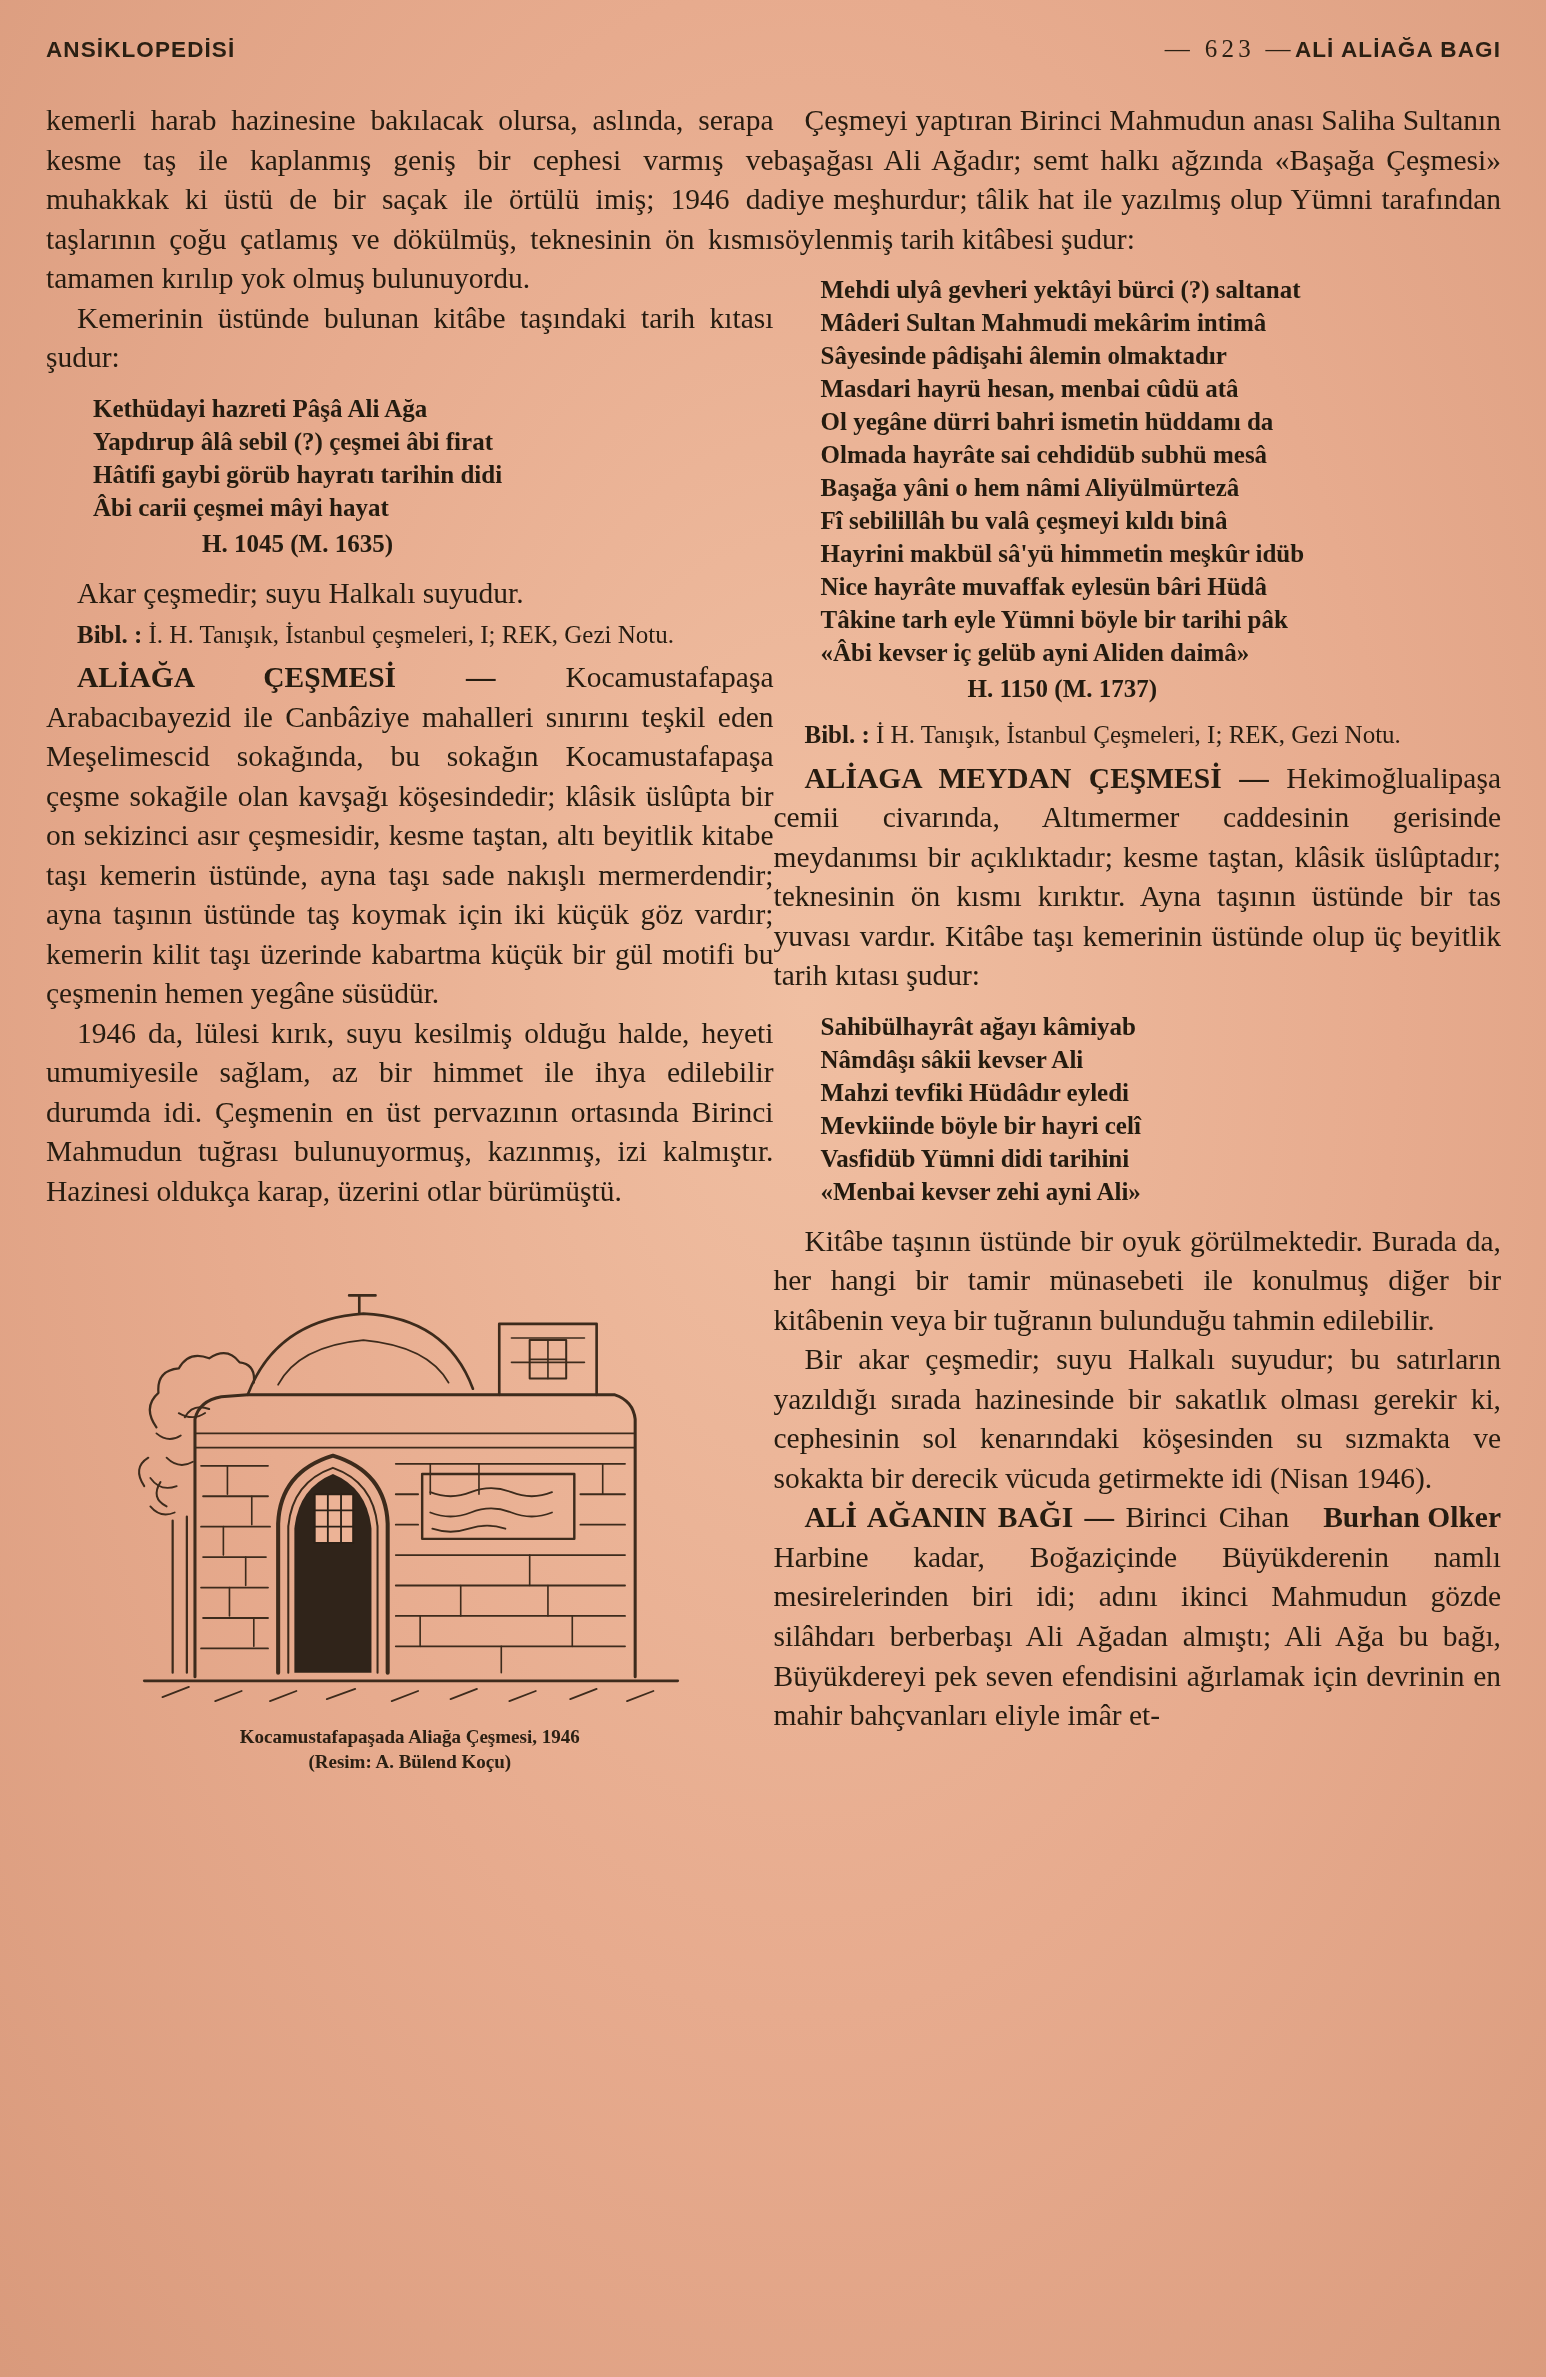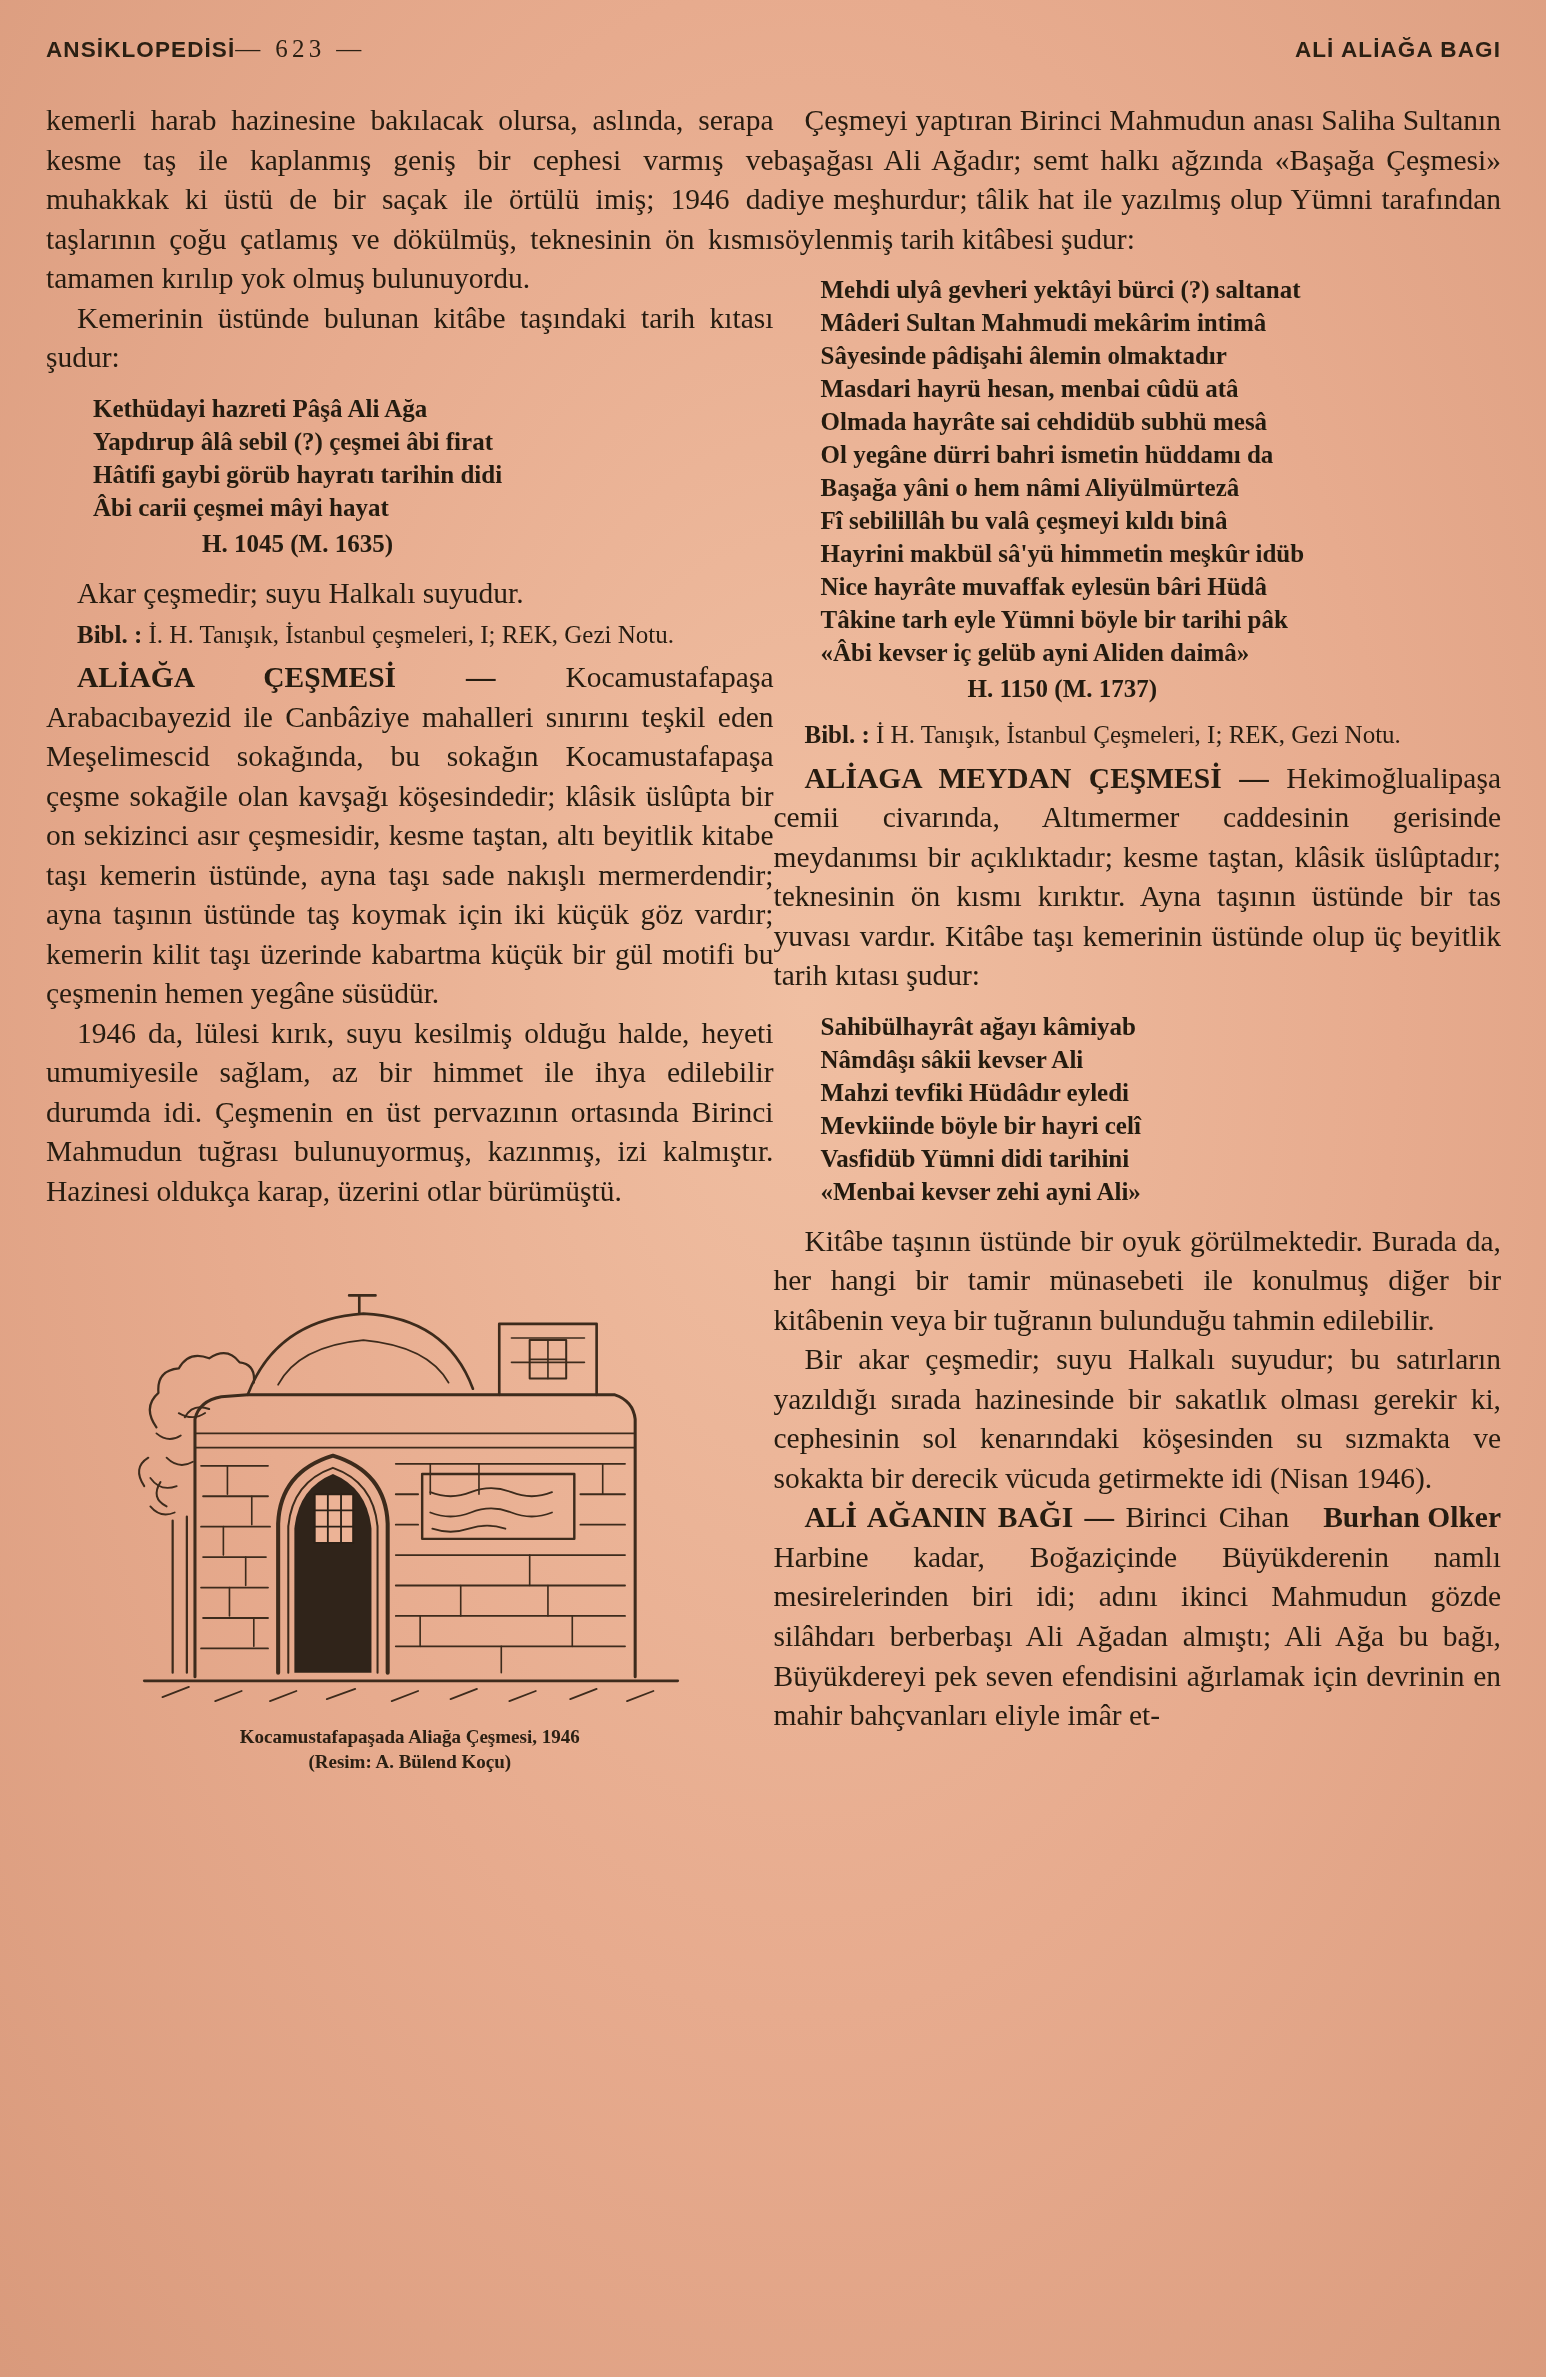--- a/index.html
+++ b/index.html
@@ -24,21 +24,21 @@
     font-family: "Liberation Sans", sans-serif;
     font-weight: bold;
     font-size: 22.5px;
     letter-spacing: 1.1px;
     color: #2b2013;
     margin-bottom: 38px;
   }
   .hdr-left  { flex: 0 0 auto; }
   .hdr-center{
     flex: 1 1 auto;
-    text-align: left;
+    text-align: right;
     font-family: "Liberation Serif", serif;
     font-weight: normal;
     font-size: 25px;
     letter-spacing: 4.3px;
   }
   .hdr-right { flex: 0 0 auto; }
 
   .columns { display: flex; }
   .col { flex: 1 1 0; min-width: 0; }
 
@@ -187,22 +187,22 @@
     </section>
 
     <section class="col">
       <p class="body indent">Çeşmeyi yaptıran Birinci Mahmudun anası Saliha Sultanın başağası Ali Ağadır; semt halkı ağzında «Başağa Çeşmesi» diye meşhurdur; tâlik hat ile yazılmış olup Yümni tarafından söylenmiş tarih kitâbesi şudur:</p>
 
       <div class="verse">
         <div class="verse-line">Mehdi ulyâ gevheri yektâyi bürci (?) saltanat</div>
         <div class="verse-line">Mâderi Sultan Mahmudi mekârim intimâ</div>
         <div class="verse-line">Sâyesinde pâdişahi âlemin olmaktadır</div>
         <div class="verse-line">Masdari hayrü hesan, menbai cûdü atâ</div>
+        <div class="verse-line">Ol yegâne dürri bahri ismetin hüddamı da</div>
         <div class="verse-line">Olmada hayrâte sai cehdidüb subhü mesâ</div>
-        <div class="verse-line">Ol yegâne dürri bahri ismetin hüddamı da</div>
         <div class="verse-line">Başağa yâni o hem nâmi Aliyülmürtezâ</div>
         <div class="verse-line">Fî sebilillâh bu valâ çeşmeyi kıldı binâ</div>
         <div class="verse-line">Hayrini makbül sâ'yü himmetin meşkûr idüb</div>
         <div class="verse-line">Nice hayrâte muvaffak eylesün bâri Hüdâ</div>
         <div class="verse-line">Tâkine tarh eyle Yümni böyle bir tarihi pâk</div>
         <div class="verse-line">«Âbi kevser iç gelüb ayni Aliden daimâ»</div>
         <div class="verse-date">H. 1150 (M. 1737)</div>
       </div>
 
       <p class="bibl indent">

